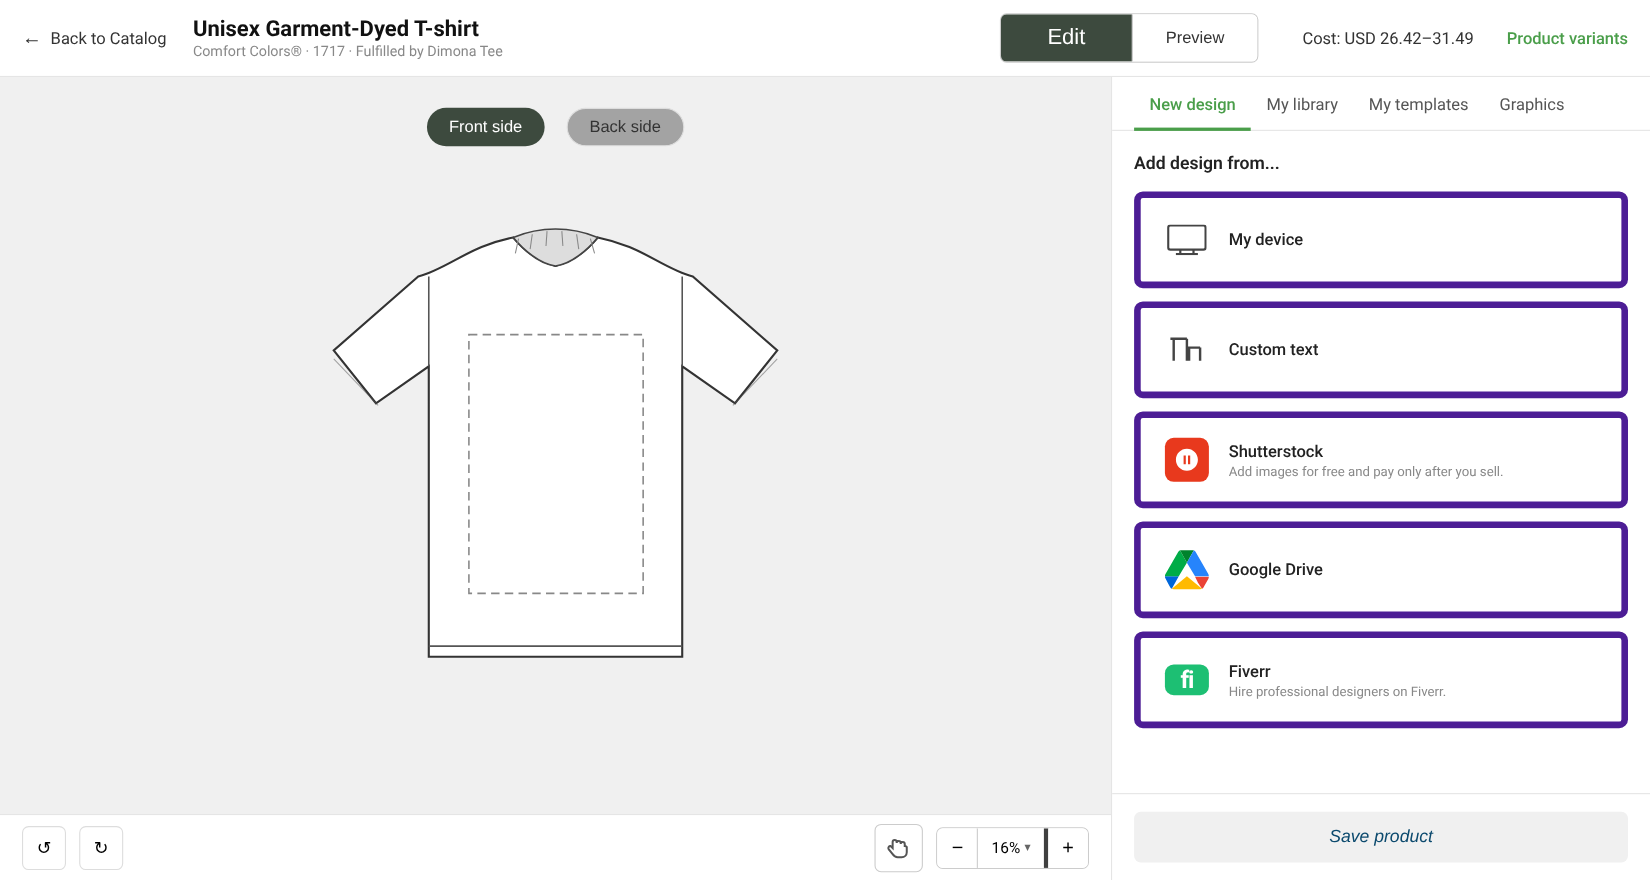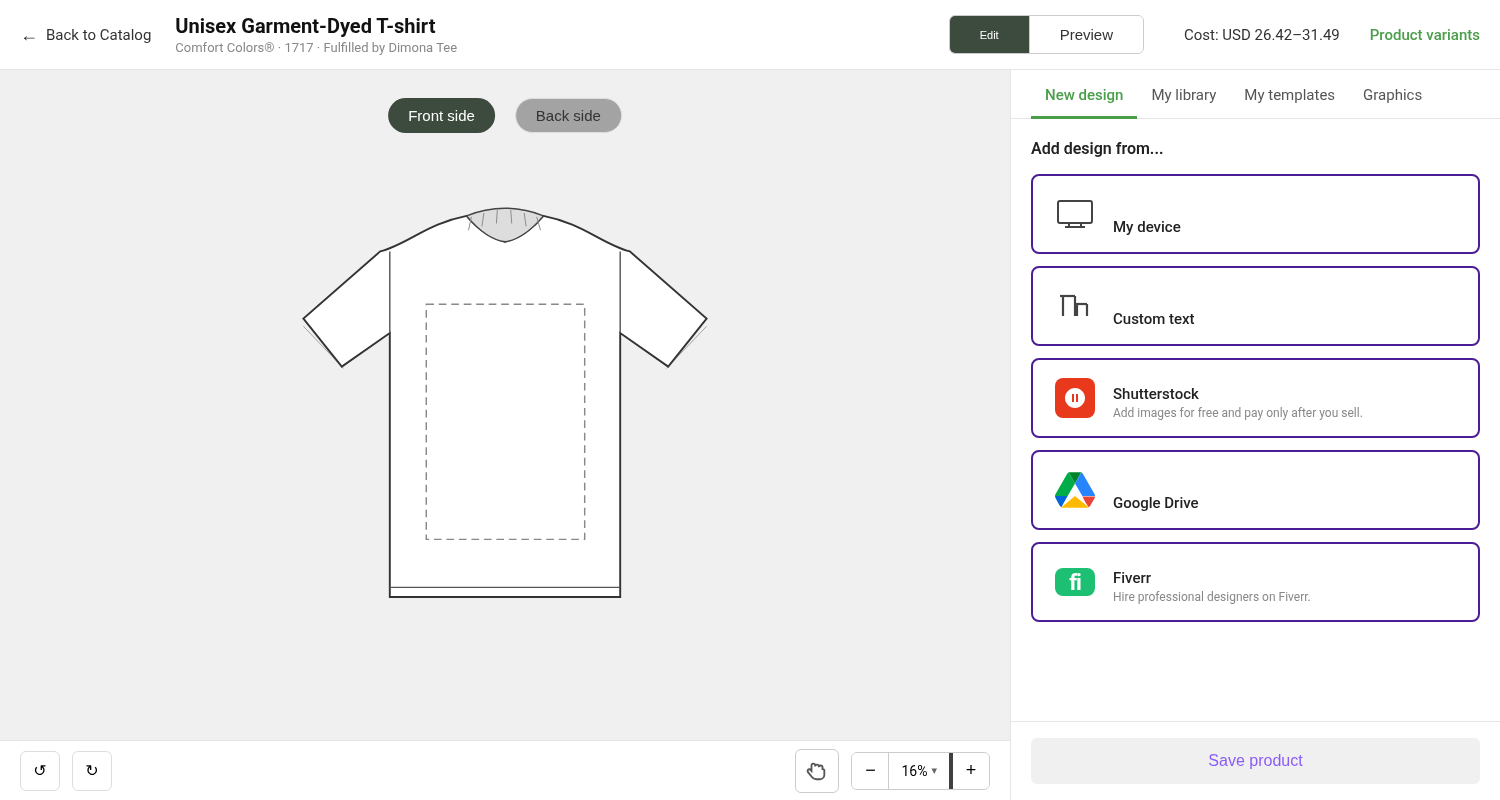--- a/index.html
+++ b/index.html
@@ -13,22 +13,22 @@
     .back-link {
       display: flex; align-items: center; gap: 8px; text-decoration: none;
       color: #333; font-size: 15px; cursor: pointer; margin-right: 24px;
     }
     .back-arrow { font-size: 18px; }
     .product-info { flex: 1; }
     .product-title { font-size: 20px; font-weight: 700; color: #111; }
     .product-sub { font-size: 13px; color: #888; margin-top: 2px; }
     .header-actions { display: flex; gap: 0; border: 1px solid #ccc; border-radius: 6px; overflow: hidden; margin-right: 40px; }
     .btn-edit {
-      padding: 10px 30px; background: #3d4a3e; color: #fff; border: none;
-      font-size: 11px; cursor: pointer; font-weight: 500;
+      padding: 10px 42px; background: #3d4a3e; color: #fff; border: none;
+      font-size: 20px; cursor: pointer; font-weight: 500;
     }
     .btn-preview {
       padding: 10px 30px; background: #fff; color: #333; border: none;
       font-size: 15px; cursor: pointer; font-weight: 400; border-left: 1px solid #ccc;
     }
     .cost-info { font-size: 15px; color: #333; margin-right: 30px; }
     .product-variants-link { font-size: 15px; color: #4a9e4a; cursor: pointer; font-weight: 500; }
 
     
     .main { display: flex; flex: 1; overflow: hidden; }
@@ -99,40 +99,41 @@
       padding: 16px 14px 12px; font-size: 15px; cursor: pointer; color: #555;
       border-bottom: 3px solid transparent; margin-bottom: -1px;
       white-space: nowrap;
     }
     .panel-tab.active { color: #4a9e4a; border-bottom-color: #4a9e4a; font-weight: 500; }
 
     .panel-content { flex: 1; overflow-y: auto; padding: 20px; }
     .add-design-label { font-size: 16px; font-weight: 600; color: #222; margin-bottom: 16px; }
 
     .design-option {
-      display: flex; align-items: flex-end; gap: 16px; padding: 16px 20px;
-      border: 2px solid #4c1d95; border-radius: 8px; margin-bottom: 12px;
+      display: flex; align-items: center; gap: 16px; padding: 16px 20px;
+      border: 6px solid #4c1d95; border-radius: 8px; margin-bottom: 12px;
       cursor: pointer; transition: background 0.15s;
     }
     .option-icon {
       width: 44px; height: 44px; display: flex; align-items: center;
       justify-content: center; flex-shrink: 0;
     }
     .option-text { flex: 1; }
     .option-title { font-size: 15px; font-weight: 500; color: #222; }
     .option-sub { font-size: 12px; color: #888; margin-top: 3px; }
 
     
     .save-section {
       padding: 16px 20px; border-top: 1px solid #e5e5e5;
     }
     .btn-save {
-      width: 100%; padding: 14px; background: #f0f0f0; color: #8b5cf6;
+      width: 100%; padding: 14px; background: #f0f0f0; color: #0c4a6e;
       border: none; border-radius: 6px; font-size: 16px; cursor: not-allowed;
       font-weight: 500;
+      font-style: italic;
     }
 
     .icon-shutterstock {
       width: 40px; height: 40px; background: #e8391d; border-radius: 8px;
       display: flex; align-items: center; justify-content: center;
       color: #fff; font-size: 20px; font-weight: 700;
     }
 
     .icon-fiverr {
       width: 40px; height: 28px; background: #1dbf73; border-radius: 8px;

